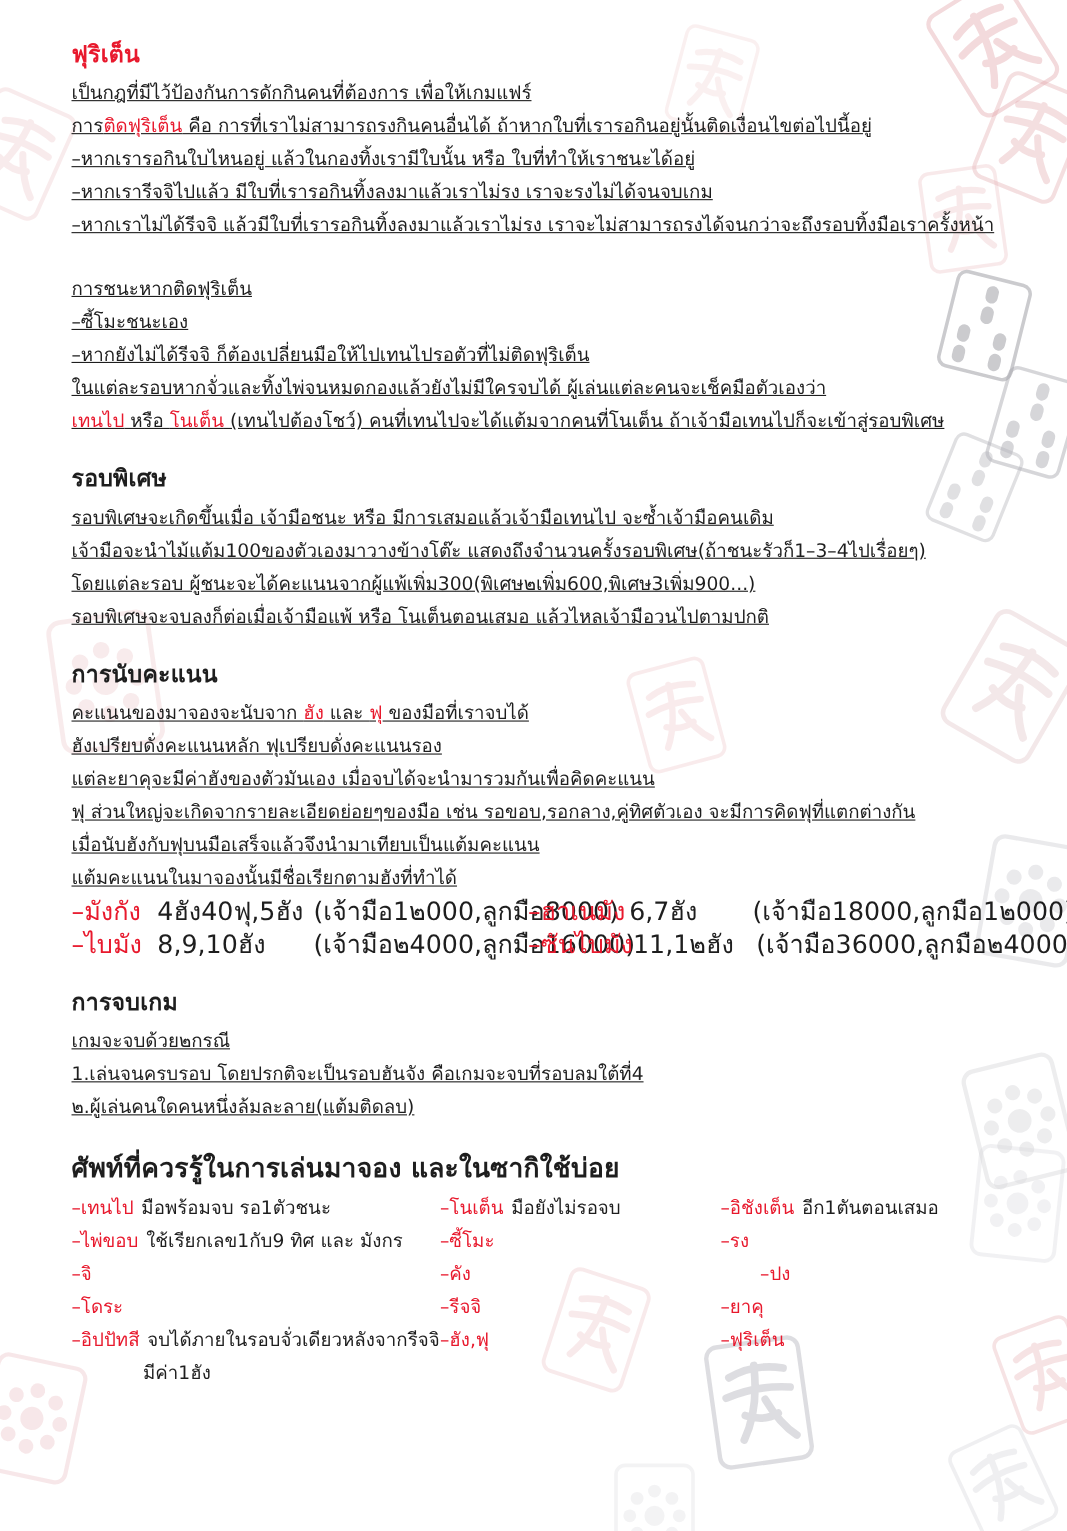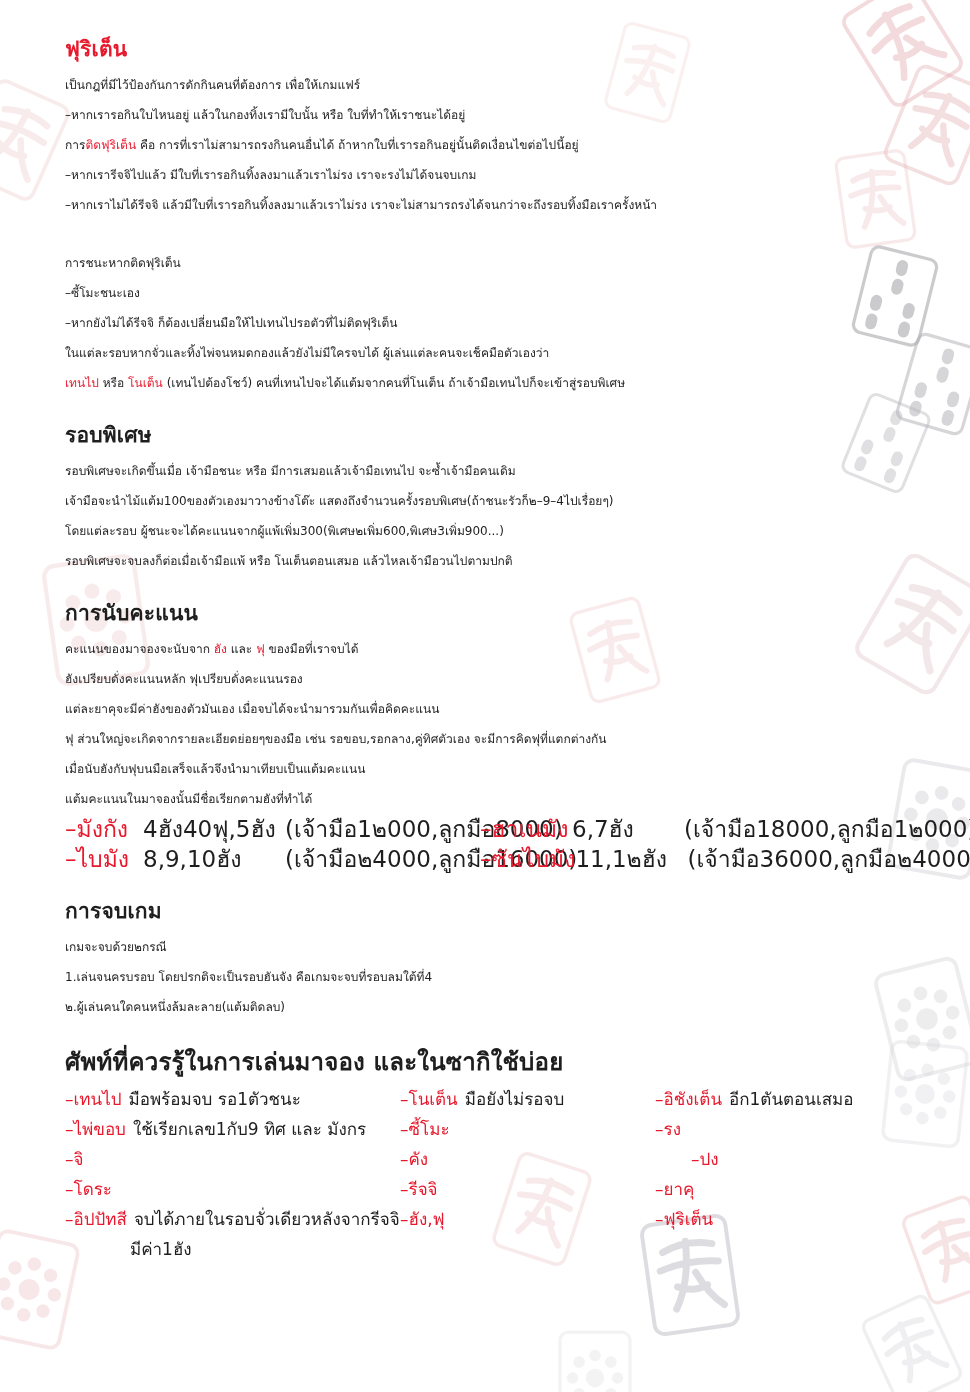--- a/index.html
+++ b/index.html
@@ -11,21 +11,21 @@
     color:#1e1e1e;
   }
   #watermark-layer{position:absolute;inset:0;z-index:1;pointer-events:none;}
   .wm{position:absolute;}
   .wm svg{display:block;}
   #content{position:absolute;inset:0;z-index:2;padding:34px 24px 0 65px;box-sizing:border-box;}
   .heading{font-size:21px;font-weight:bold;line-height:30px;margin:22px 0 6px 0;letter-spacing:0.2px;}
   .heading.first{margin-top:0;}
   .heading.big{font-size:24px;margin-top:24px;line-height:32px;}
   .heading.red{color:var(--red);}
-  .line{font-size:12px;line-height:30px;white-space:nowrap;}
+  .line{font-size:17px;line-height:30px;white-space:nowrap;text-decoration:underline;}
   .line .red{color:var(--red);}
   .spacer{height:28px;}
   .score-row{display:flex;font-size:23px;line-height:30px;white-space:nowrap;}
   .score-cell-left{width:415px;flex:0 0 415px;}
   .score-cell-right{flex:1;}
   .score-term{color:var(--red);display:inline-block;min-width:78px;}
   .score-cell-right .score-term{min-width:92px;}
   .score-mid{display:inline-block;min-width:142px;}
   .score-cell-right .score-mid{min-width:112px;}
   .vocab-row{display:flex;font-size:17px;line-height:30px;white-space:nowrap;}
@@ -221,33 +221,33 @@
     <div class="wm" style="left: 858px; top: 1300px; color: rgb(211, 211, 216); opacity: 0.35; transform: rotate(-25deg);">
       <svg viewBox="0 0 100 120" width="108" height="100" aria-hidden="true">
         <rect x="8" y="5" width="84" height="110" rx="10" fill="none" stroke="currentColor" stroke-width="4"></rect>
         <path d="M26 34 Q50 24 76 32 M21 52 Q50 44 80 50 M50 26 Q49 66 32 92 M56 58 Q66 82 80 94 M36 70 Q52 78 66 72" fill="none" stroke="currentColor" stroke-width="7" stroke-linecap="round"></path>
       </svg>
     </div>
   </div>
 <div id="content">
     <div class="heading red first">ฟุริเต็น</div>
     <div class="line"><span>เป็นกฎที่มีไว้ป้องกันการดักกินคนที่ต้องการ เพื่อให้เกมแฟร์</span></div>
+    <div class="line"><span>การ</span><span class="red">ติดฟุริเต็น</span><span> คือ การที่เราไม่สามารถรงกินคนอื่นได้ ถ้าหากใบที่เรารอกินอยู่นั้นติดเงื่อนไขต่อไปนี้อยู่</span></div>
     <div class="line"><span>–หากเรารอกินใบไหนอยู่ แล้วในกองทิ้งเรามีใบนั้น หรือ ใบที่ทำให้เราชนะได้อยู่</span></div>
-    <div class="line"><span>การ</span><span class="red">ติดฟุริเต็น</span><span> คือ การที่เราไม่สามารถรงกินคนอื่นได้ ถ้าหากใบที่เรารอกินอยู่นั้นติดเงื่อนไขต่อไปนี้อยู่</span></div>
     <div class="line"><span>–หากเรารีจจิไปแล้ว มีใบที่เรารอกินทิ้งลงมาแล้วเราไม่รง เราจะรงไม่ได้จนจบเกม</span></div>
     <div class="line"><span>–หากเราไม่ได้รีจจิ แล้วมีใบที่เรารอกินทิ้งลงมาแล้วเราไม่รง เราจะไม่สามารถรงได้จนกว่าจะถึงรอบทิ้งมือเราครั้งหน้า</span></div>
     <div class="spacer"></div>
     <div class="line"><span>การชนะหากติดฟุริเต็น</span></div>
     <div class="line"><span>–ซี้โมะชนะเอง</span></div>
     <div class="line"><span>–หากยังไม่ได้รีจจิ ก็ต้องเปลี่ยนมือให้ไปเทนไปรอตัวที่ไม่ติดฟุริเต็น</span></div>
     <div class="line"><span>ในแต่ละรอบหากจั่วและทิ้งไพ่จนหมดกองแล้วยังไม่มีใครจบได้ ผู้เล่นแต่ละคนจะเช็คมือตัวเองว่า</span></div>
     <div class="line"><span class="red">เทนไป</span><span> หรือ </span><span class="red">โนเต็น</span><span> (เทนไปต้องโชว์) คนที่เทนไปจะได้แต้มจากคนที่โนเต็น ถ้าเจ้ามือเทนไปก็จะเข้าสู่รอบพิเศษ</span></div>
     <div class="heading">รอบพิเศษ</div>
     <div class="line"><span>รอบพิเศษจะเกิดขึ้นเมื่อ เจ้ามือชนะ หรือ มีการเสมอแล้วเจ้ามือเทนไป จะซ้ำเจ้ามือคนเดิม</span></div>
-    <div class="line"><span>เจ้ามือจะนำไม้แต้ม100ของตัวเองมาวางข้างโต๊ะ แสดงถึงจำนวนครั้งรอบพิเศษ(ถ้าชนะรัวก็๒–9–4ไปเรื่อยๆ)</span></div>
+    <div class="line"><span>เจ้ามือจะนำไม้แต้ม100ของตัวเองมาวางข้างโต๊ะ แสดงถึงจำนวนครั้งรอบพิเศษ(ถ้าชนะรัวก็1–3–4ไปเรื่อยๆ)</span></div>
     <div class="line"><span>โดยแต่ละรอบ ผู้ชนะจะได้คะแนนจากผู้แพ้เพิ่ม300(พิเศษ๒เพิ่ม600,พิเศษ3เพิ่ม900...)</span></div>
     <div class="line"><span>รอบพิเศษจะจบลงก็ต่อเมื่อเจ้ามือแพ้ หรือ โนเต็นตอนเสมอ แล้วไหลเจ้ามือวนไปตามปกติ</span></div>
     <div class="heading">การนับคะแนน</div>
     <div class="line"><span>คะแนนของมาจองจะนับจาก </span><span class="red">ฮัง</span><span> และ </span><span class="red">ฟุ</span><span> ของมือที่เราจบได้</span></div>
     <div class="line"><span>ฮังเปรียบดั่งคะแนนหลัก ฟุเปรียบดั่งคะแนนรอง</span></div>
     <div class="line"><span>แต่ละยาคุจะมีค่าฮังของตัวมันเอง เมื่อจบได้จะนำมารวมกันเพื่อคิดคะแนน</span></div>
     <div class="line"><span>ฟุ ส่วนใหญ่จะเกิดจากรายละเอียดย่อยๆของมือ เช่น รอขอบ,รอกลาง,คู่ทิศตัวเอง จะมีการคิดฟุที่แตกต่างกัน</span></div>
     <div class="line"><span>เมื่อนับฮังกับฟุบนมือเสร็จแล้วจึงนำมาเทียบเป็นแต้มคะแนน</span></div>
     <div class="line"><span>แต้มคะแนนในมาจองนั้นมีชื่อเรียกตามฮังที่ทำได้</span></div>
     <div class="score-row">

